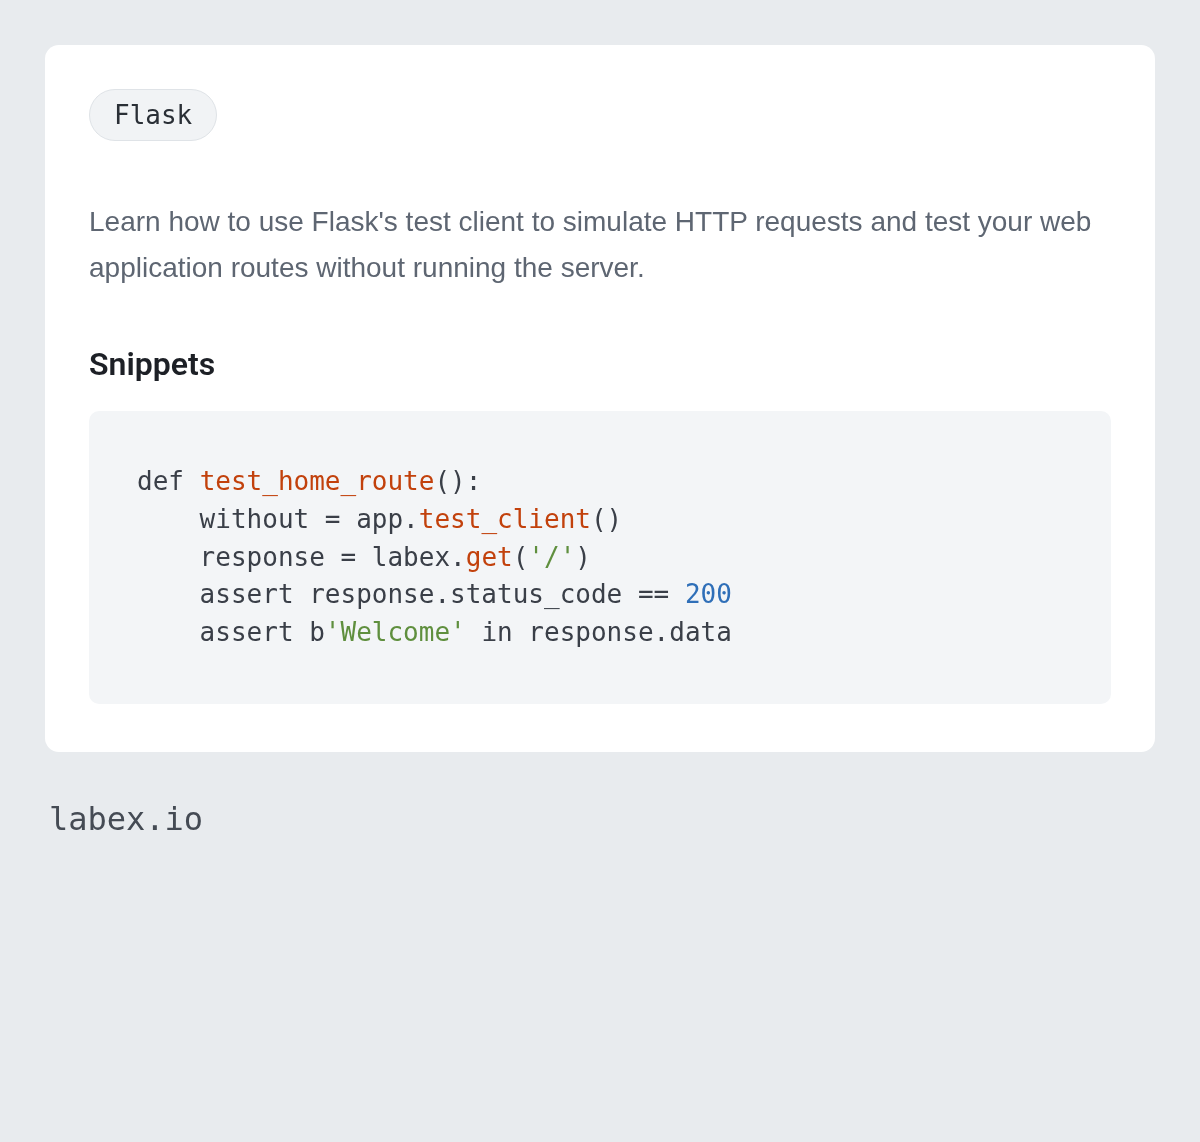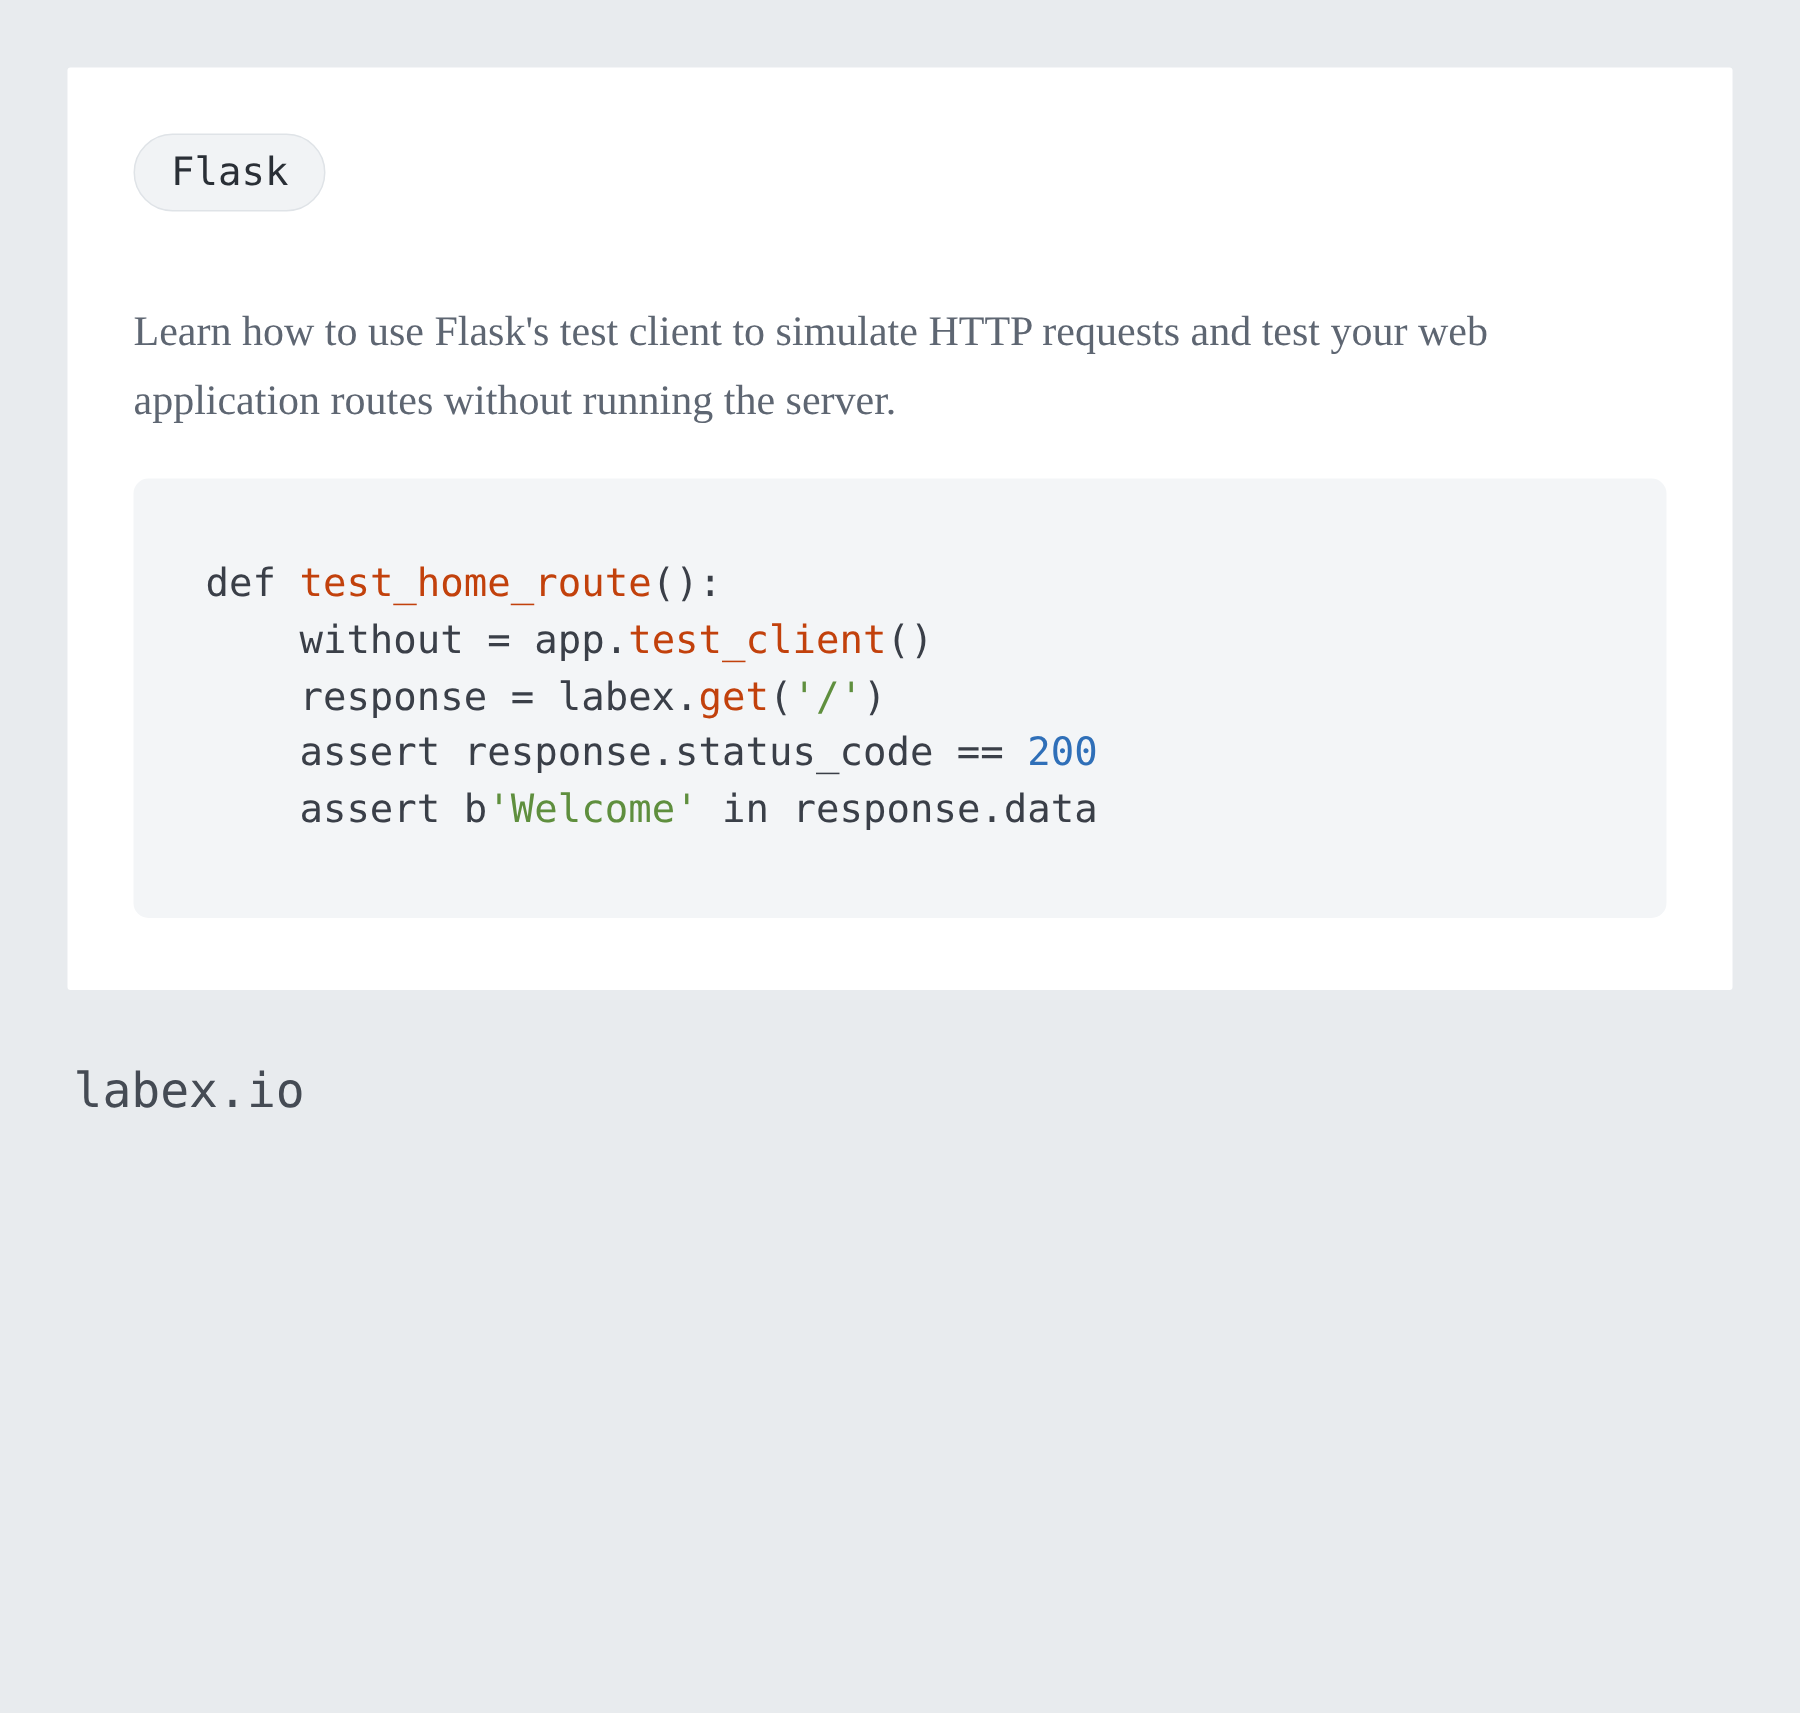--- a/index.html
+++ b/index.html
@@ -11,21 +11,21 @@
     background: #e8ebee;
     font-family: -apple-system, BlinkMacSystemFont, "Segoe UI", Roboto, Helvetica, Arial, sans-serif;
     width: 1200px;
     height: 1142px;
     padding: 45px;
     display: flex;
     flex-direction: column;
   }
   .card {
     background: #ffffff;
-    border-radius: 2px;
+    border-radius: 14px;
     padding: 44px 44px 48px 44px;
     flex: 0 0 auto;
   }
   .tag {
     display: inline-block;
     background: #f1f3f5;
     border: 1px solid #dfe3e7;
     border-radius: 999px;
     padding: 10px 24px;
     font-family: "SFMono-Regular", ui-monospace, Menlo, Consolas, monospace;
@@ -35,21 +35,21 @@
   }
   .title {
     font-size: 72px;
     font-weight: 400;
     color: #2a2f38;
     letter-spacing: -0.5px;
     margin-top: 28px;
     line-height: 1.1;
   }
   .description {
-    font-family: Liberation Serif, serif;
+    font-family: Liberation Sans, sans-serif;
     font-size: 28px;
     color: #5e6672;
     line-height: 1.65;
     margin-top: 58px;
   }
   .section-heading {
     font-size: 32px;
     font-weight: 600;
     color: #1d2026;
     margin-top: 54px;
@@ -96,20 +96,21 @@
     font-size: 32px;
     color: #454b54;
   }
 </style>
 </head>
 <body>
 
 <div class="card">
   <span class="tag">Flask</span>
   <p class="description">Learn how to use Flask's test client to simulate HTTP requests and test your web application routes without running the server.</p>
+  <h2 class="section-heading">Snippets</h2>
   <div class="code-block"><span>def </span><span class="tok-fn">test_home_route</span><span>():</span>
 <span>    without = app.</span><span class="tok-fn">test_client</span><span>()</span>
 <span>    response = labex.</span><span class="tok-fn">get</span><span>(</span><span class="tok-str">'/'</span><span>)</span>
 <span>    assert response.status_code == </span><span class="tok-num">200</span>
 <span>    assert b</span><span class="tok-str">'Welcome'</span><span> in response.data</span></div>
 </div>
 
 <div class="footer">
   <span class="footer-url">labex.io</span>
 </div>

